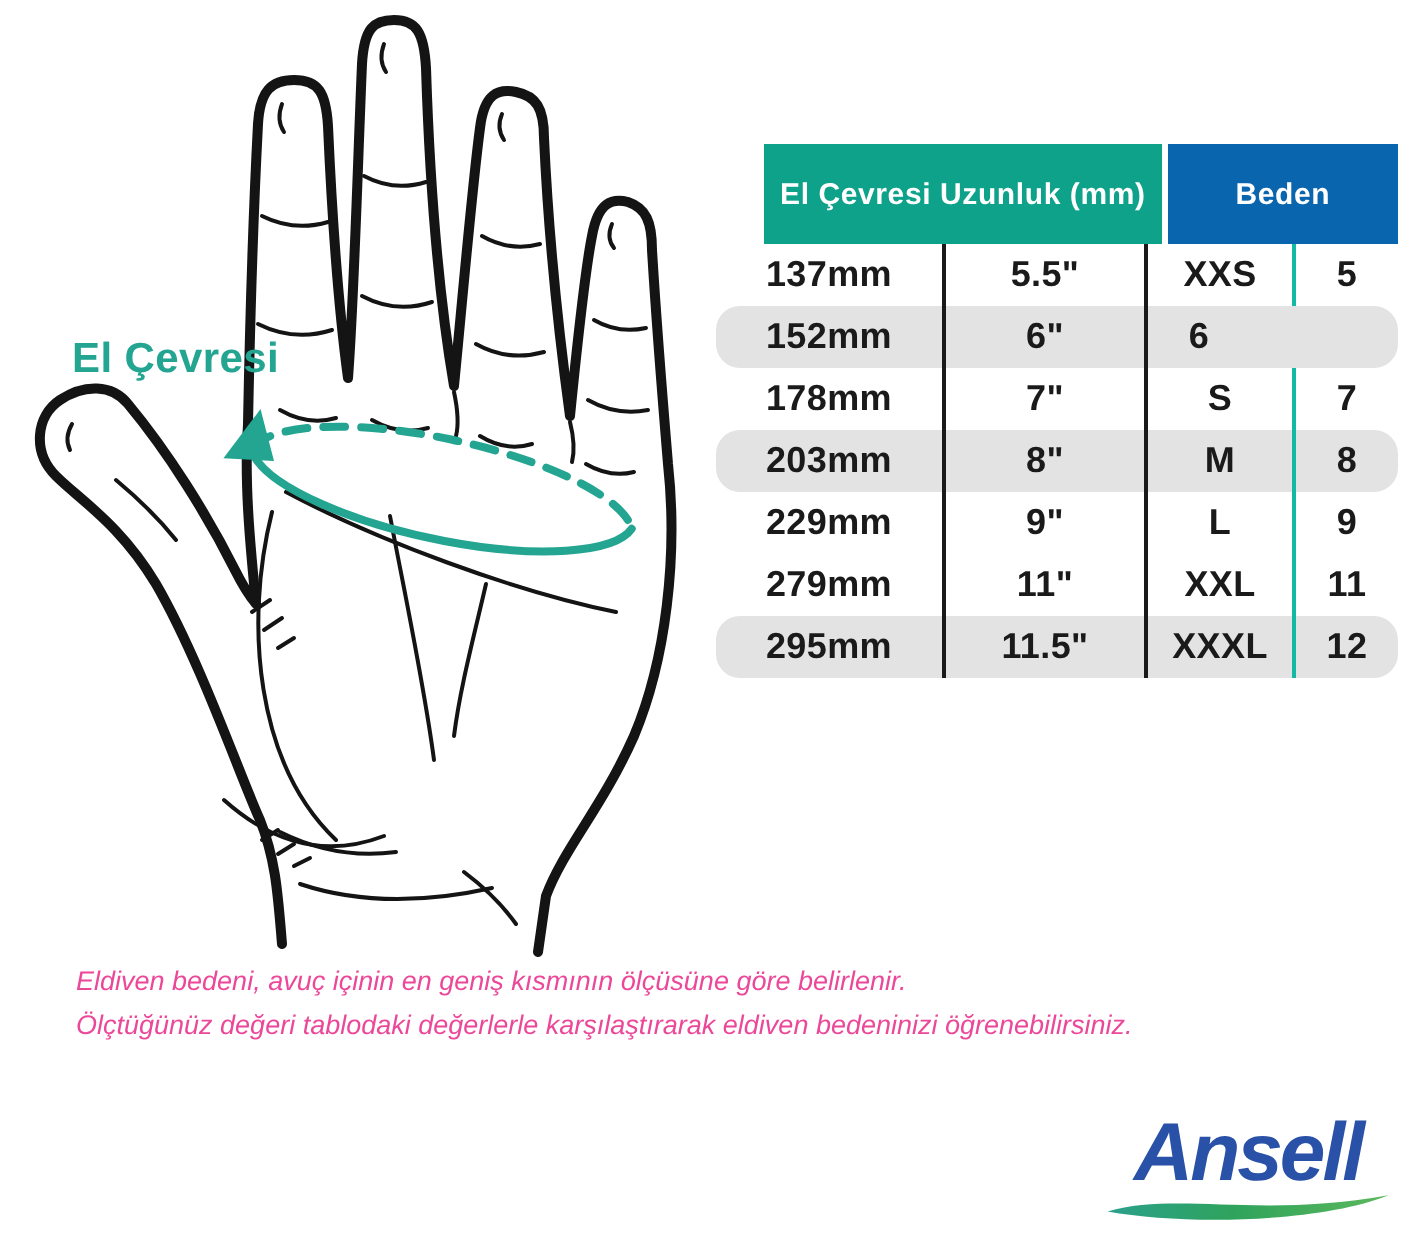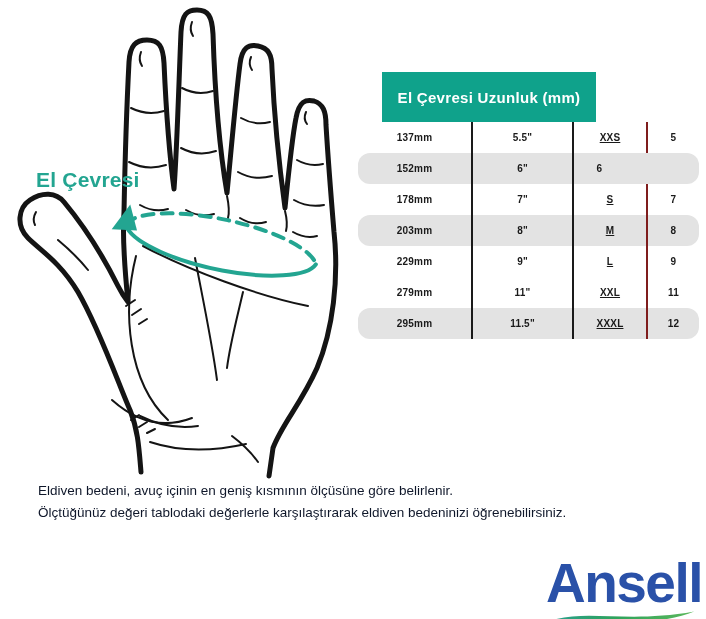--- a/index.html
+++ b/index.html
@@ -16,31 +16,31 @@
   
   .size-table{position:absolute;left:358px;top:72px;width:341px;}
   .thead{display:flex;height:50px;}
   .th{color:#ffffff;font-weight:bold;font-size:15px;display:flex;align-items:center;justify-content:center;letter-spacing:.3px;}
   .th-measure{width:214px;background:#0fa28b;margin-right:3px;margin-left:24px;}
   .th-size{width:124px;background:#0a65af;}
   .trow{display:flex;height:31px;}
   .trow.alt{background:#e3e3e3;border-radius:12px;}
   .cell{
     display:flex;align-items:center;justify-content:center;
-    font-weight:bold;font-size:10px;color:#1a1a1a;box-sizing:border-box;letter-spacing:.2px;
+    font-weight:bold;font-size:18px;color:#1a1a1a;box-sizing:border-box;letter-spacing:.2px;
   }
   .c-mm{width:115px;border-right:2px solid #1a1a1a;}
   .c-inch{width:101px;border-right:2px solid #1a1a1a;}
-  .c-size{width:74px;border-right:2px solid #7f1d1d;text-decoration:underline;}
+  .c-size{width:74px;border-right:2px solid #14b8a6;}
   .c-num{width:51px;}
   
-  .footnote{position:absolute;left:38px;top:480px;font-size:13.5px;line-height:22px;color:#0f172a;}
+  .footnote{position:absolute;left:38px;top:480px;font-size:13.5px;line-height:22px;color:#ec4899;font-style:italic;}
   
   .brand{position:absolute;left:544px;top:556px;width:160px;text-align:center;}
-  .brand-text{color:#2a51a8;font-weight:bold;font-size:55px;line-height:1.0;letter-spacing:-1.5px;}
+  .brand-text{color:#2a51a8;font-weight:bold;font-size:41px;line-height:1.0;letter-spacing:-1.5px;font-style:italic;}
   .swoosh{display:block;width:158px;height:18px;margin:-3px auto 0 auto;}
 </style>
 </head>
 <body>
 
 <div class="stage">
 
   <svg class="hand-svg" viewBox="0 0 352 492" aria-hidden="true">
 
     <g>
@@ -123,20 +123,21 @@
       <path d="M 318 244 A 98 29 0 0 1 126 248" fill="none" stroke="#23a591" stroke-width="4" stroke-linecap="round"></path>
       <polygon points="124,224 111,252 136,248" fill="#23a591"></polygon>
     </g>
   </svg>
 
   <div class="hand-label">El Çevresi</div>
 
   <div class="size-table">
     <div class="thead">
       <div class="th th-measure">El Çevresi Uzunluk (mm)</div>
+      <div class="th th-size">Beden</div>
     </div>
     <div class="tbody">
       <div class="trow">
         <div class="cell c-mm">137mm</div>
         <div class="cell c-inch">5.5"</div>
         <div class="cell c-size">XXS</div>
         <div class="cell c-num">5</div>
       </div>
       <div class="trow alt">
         <div class="cell c-mm">152mm</div>

